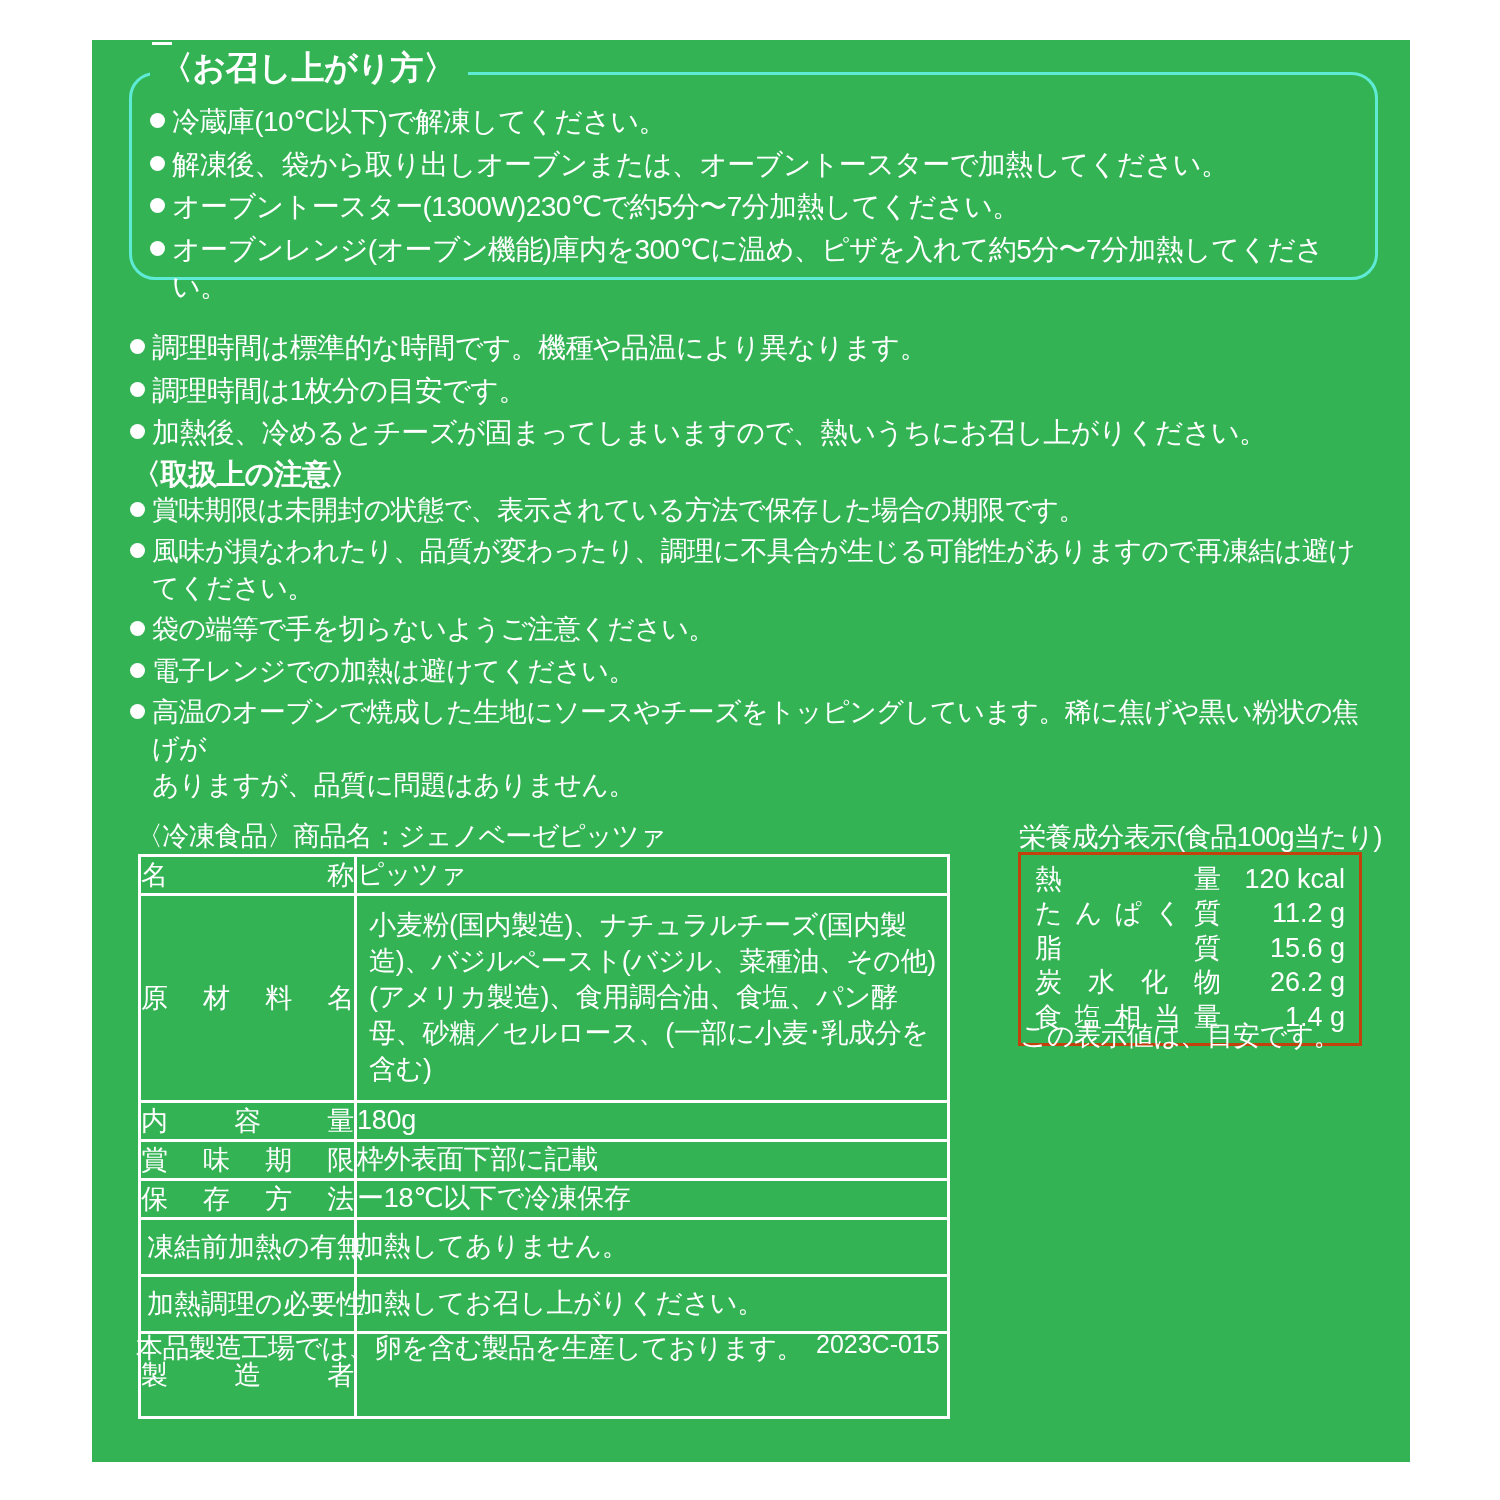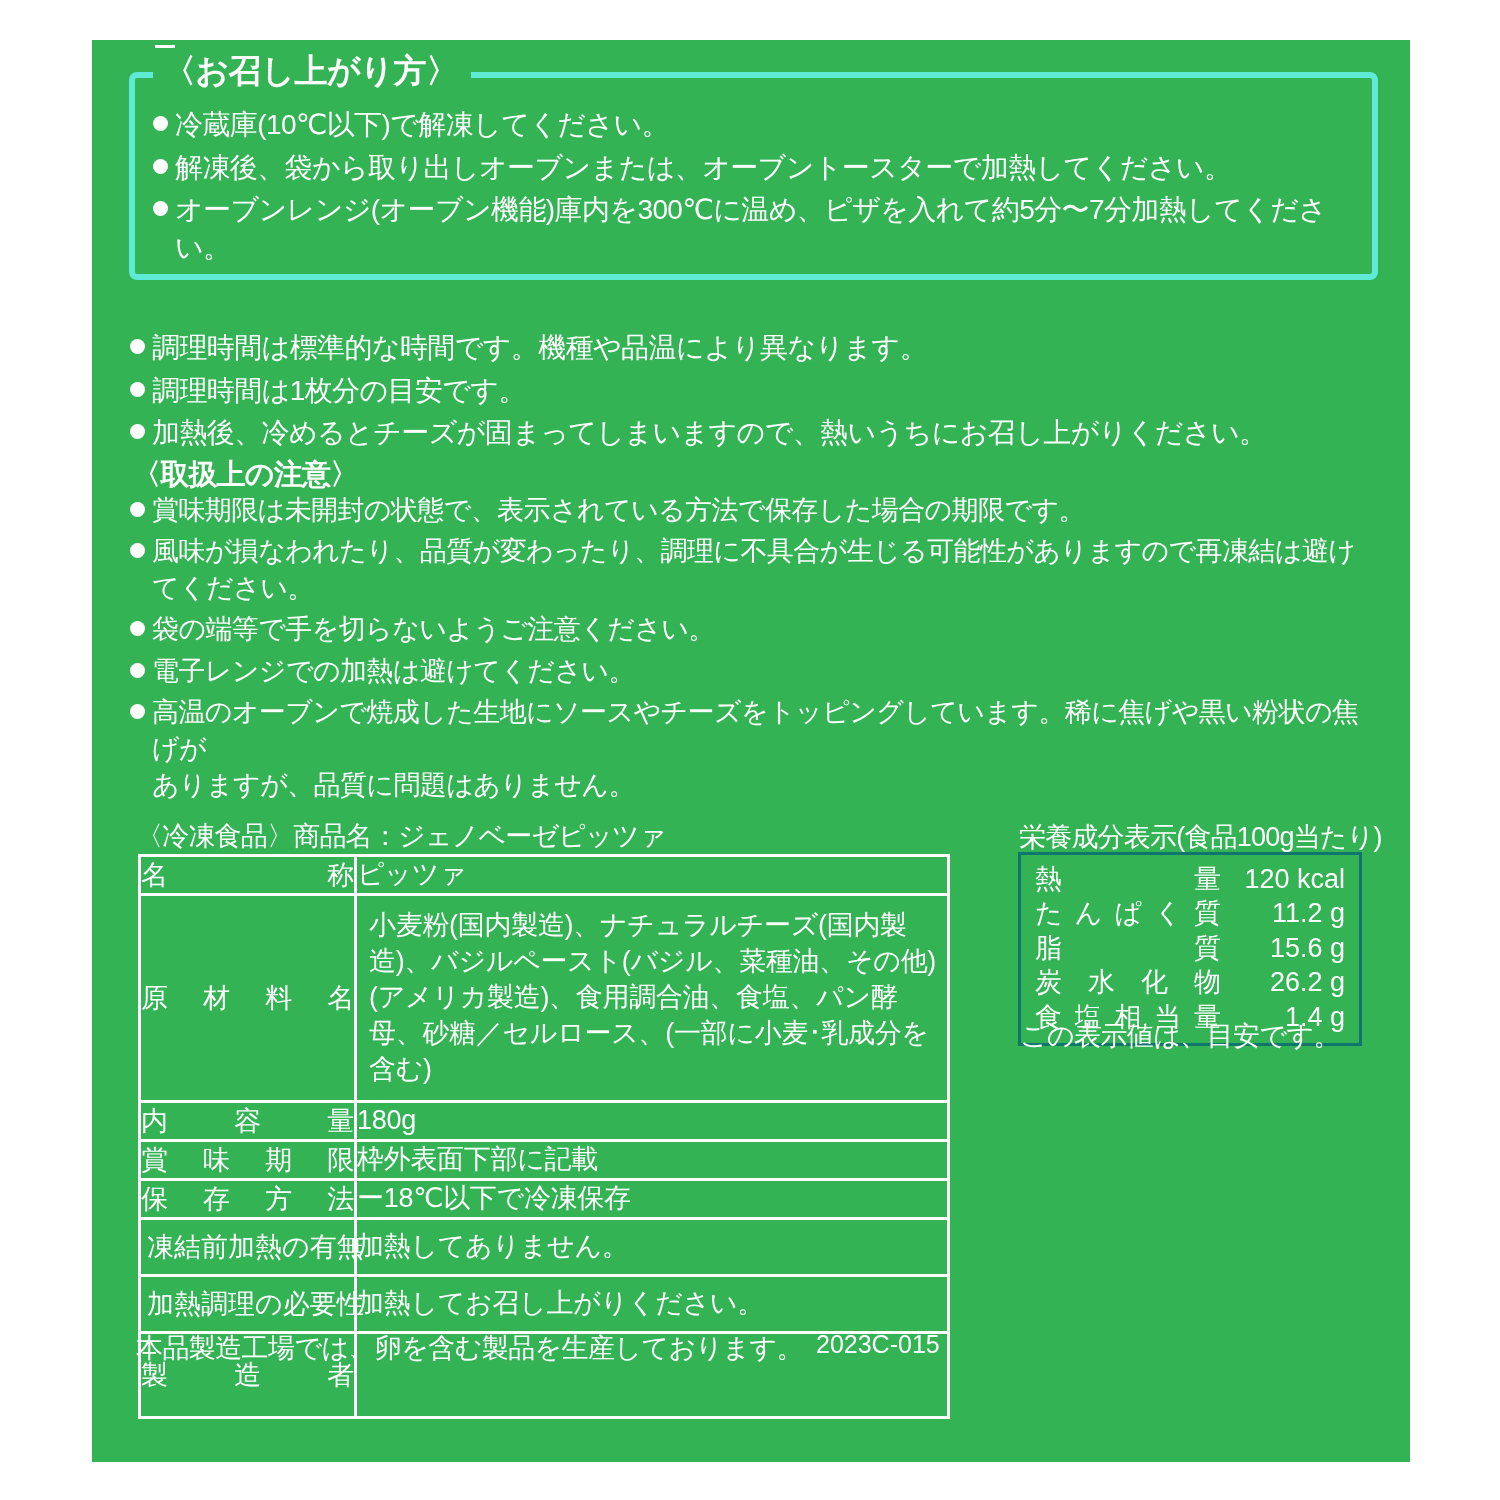--- a/index.html
+++ b/index.html
@@ -26,22 +26,22 @@
     box-sizing: border-box;
   }
 
   
   .cook-box {
     position: absolute;
     left: 37px;
     top: 32px;
     width: 1249px;
     height: 208px;
-    border: 6px solid #5eead4;
-    border-radius: 8px;
+    border: 3px solid #5eead4;
+    border-radius: 26px;
     box-sizing: border-box;
   }
   .cook-title-wrap {
     position: absolute;
     left: 18px;
     top: -24px;
     background: #33b354;
     padding: 0 12px 0 10px;
     line-height: 1;
   }
@@ -185,21 +185,21 @@
     top: 779px;
     font-size: 27px;
     letter-spacing: -0.8px;
     white-space: nowrap;
   }
   .nut-box {
     position: absolute;
     left: 926px;
     top: 812px;
     width: 344px;
-    border: 3px solid #0f766e;
+    border: 3px solid #c2410c;
     box-sizing: border-box;
     padding: 7px 14px 9px 14px;
   }
   table.nut {
     width: 100%;
     border-collapse: collapse;
     table-layout: fixed;
   }
   table.nut td {
     border: none;
@@ -241,20 +241,24 @@
       <div class="brow">
         <span class="bullet"></span>
         <span class="btext">冷蔵庫(10℃以下)で解凍してください。</span>
       </div>
       <div class="brow">
         <span class="bullet"></span>
         <span class="btext">解凍後、袋から取り出しオーブンまたは、オーブントースターで加熱してください。</span>
       </div>
       <div class="brow">
         <span class="bullet"></span>
+        <span class="btext">オーブントースター(1300W)230℃で約5分〜7分加熱してください。</span>
+      </div>
+      <div class="brow">
+        <span class="bullet"></span>
         <span class="btext">オーブンレンジ(オーブン機能)庫内を300℃に温め、ピザを入れて約5分〜7分加熱してください。</span>
       </div>
     </div>
   </div>
 
   <div class="notes-1">
     <div class="brow">
       <span class="bullet"></span>
       <span class="btext">調理時間は標準的な時間です。機種や品温により異なります。</span>
     </div>

